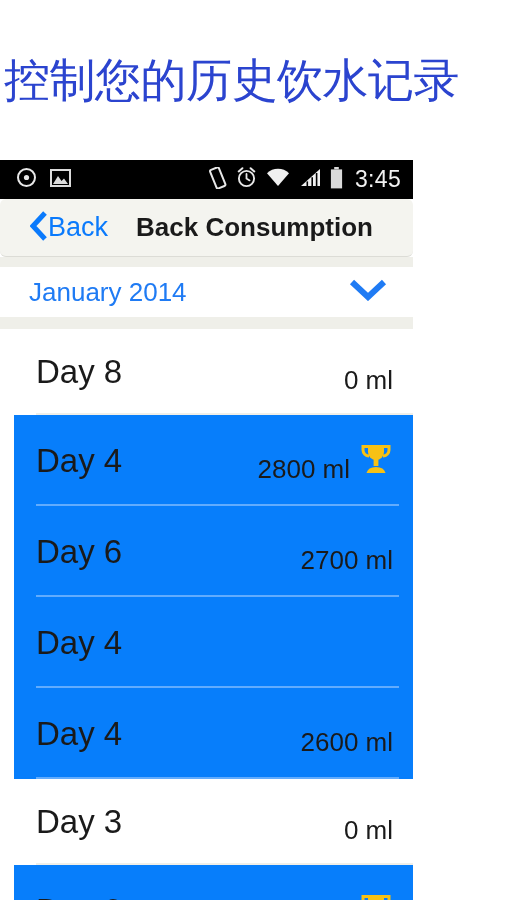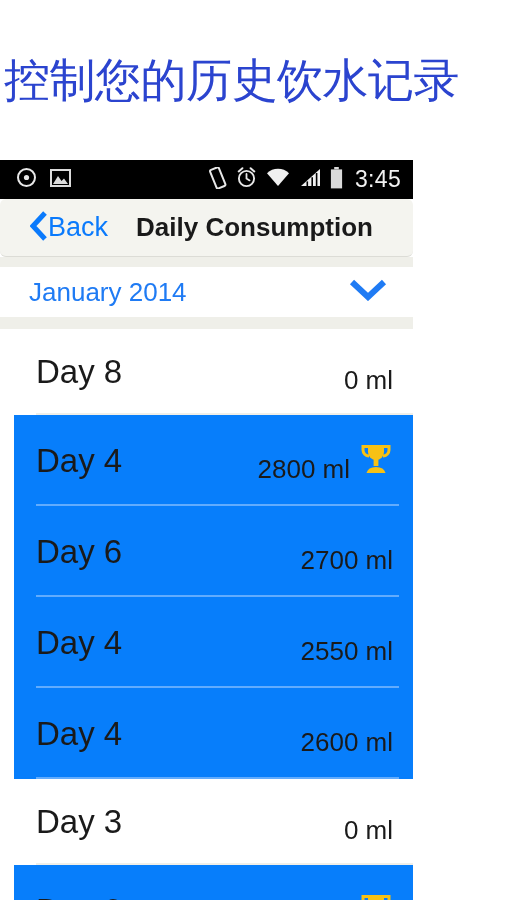--- a/index.html
+++ b/index.html
@@ -247,21 +247,21 @@
 
   <div class="navbar">
     <div class="back-btn">
       <span class="back-chevron">
         <svg width="17" height="30" viewBox="0 0 17 30">
           <path d="M15 2 L3 15 L15 28" fill="none" stroke="#0a7afc" stroke-width="5" stroke-linecap="butt" stroke-linejoin="miter"></path>
         </svg>
       </span>
       <span class="back-label">Back</span>
     </div>
-    <div class="nav-title">Daily Consumption</div>
+    <div class="nav-title">Back Consumption</div>
   </div>
 
   <div class="month-gap"></div>
   <div class="month-row">
     <span class="month-label">January 2014</span>
     <span>
       <svg width="38" height="22" viewBox="0 0 38 22">
         <path d="M3 3 L19 18 L35 3" fill="none" stroke="#1f7bf4" stroke-width="6" stroke-linecap="butt" stroke-linejoin="miter"></path>
       </svg>
     </span>
@@ -303,23 +303,20 @@
           <span class="amount-wrap">
             <span class="amount">2700 ml</span>
           </span>
         </div>
       </div>
       <div class="row">
         <div class="bar" style="width:435.89000000000004px"></div>
         <div class="rowsep on-bar"></div>
         <div class="row-content">
           <span class="day-label">Day 4</span>
-          <span class="amount-wrap">
-            <span class="amount">2550 ml</span>
-          </span>
         </div>
       </div>
       <div class="row">
         <div class="bar" style="width:445.47px"></div>
         <div class="rowsep on-bar"></div>
         <div class="row-content">
           <span class="day-label">Day 4</span>
           <span class="amount-wrap">
             <span class="amount">2600 ml</span>
           </span>

